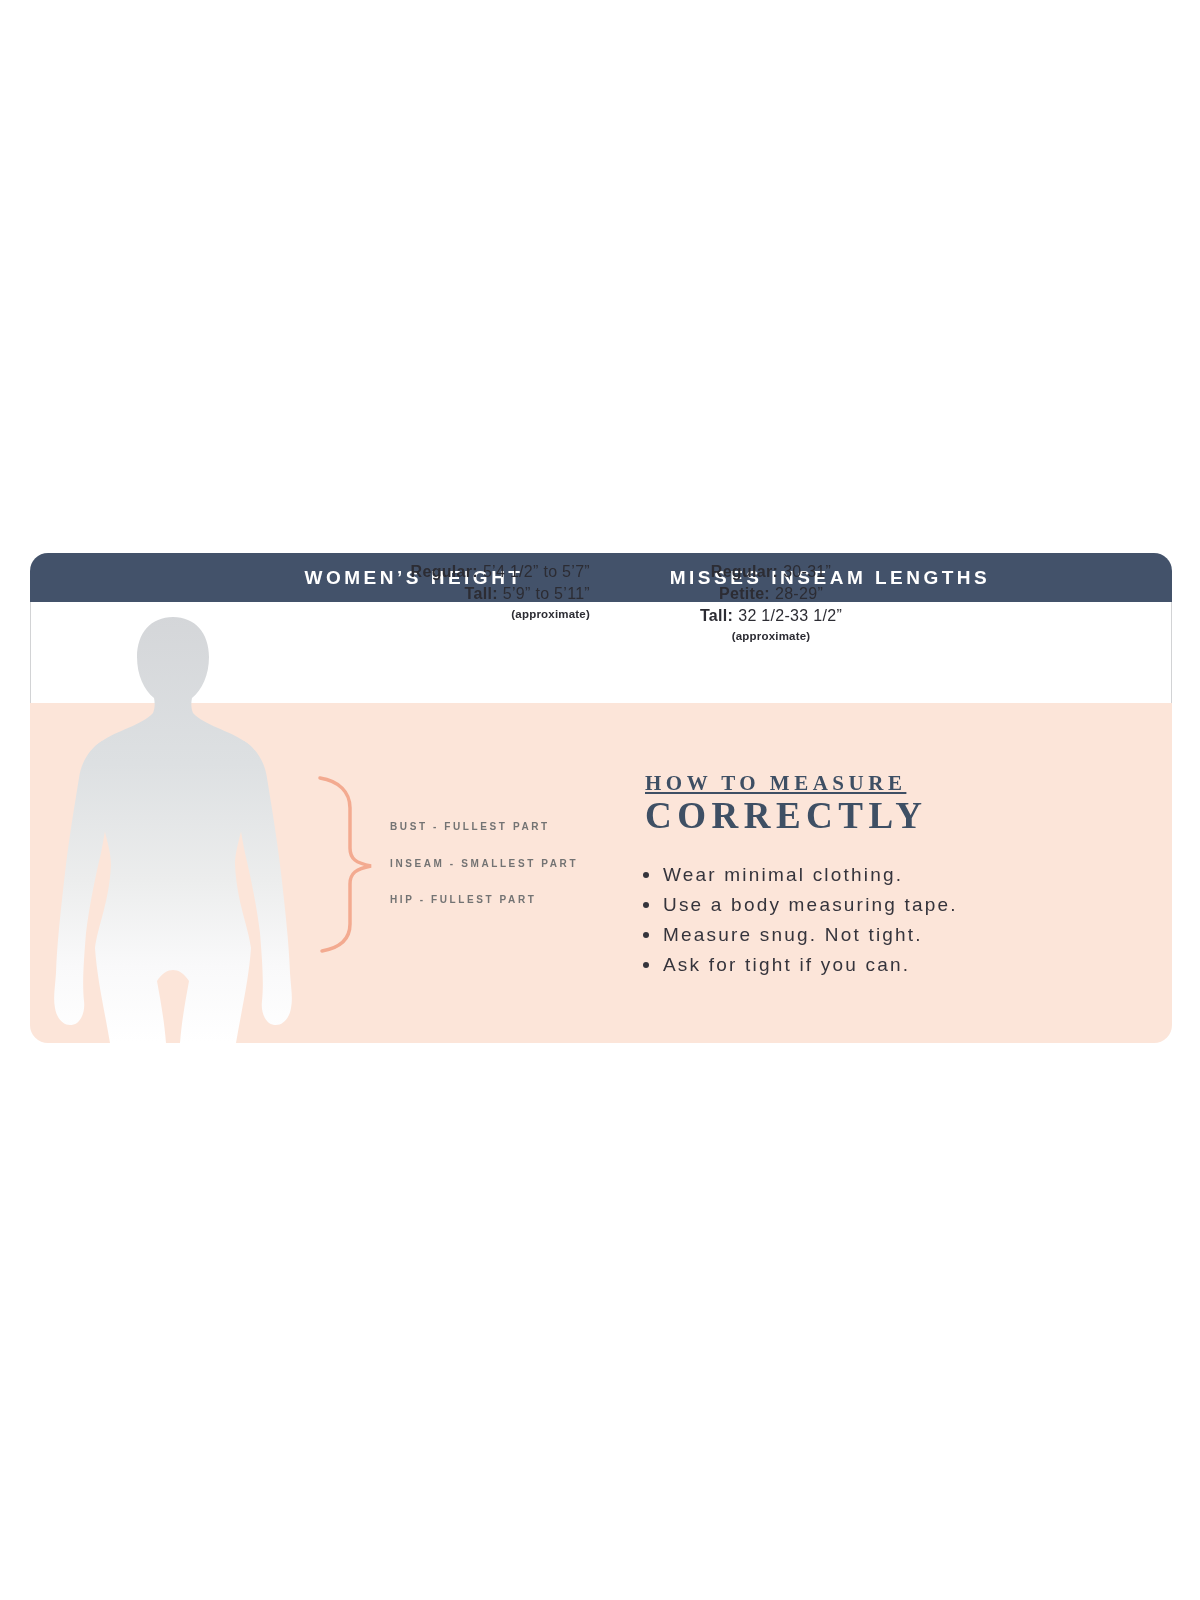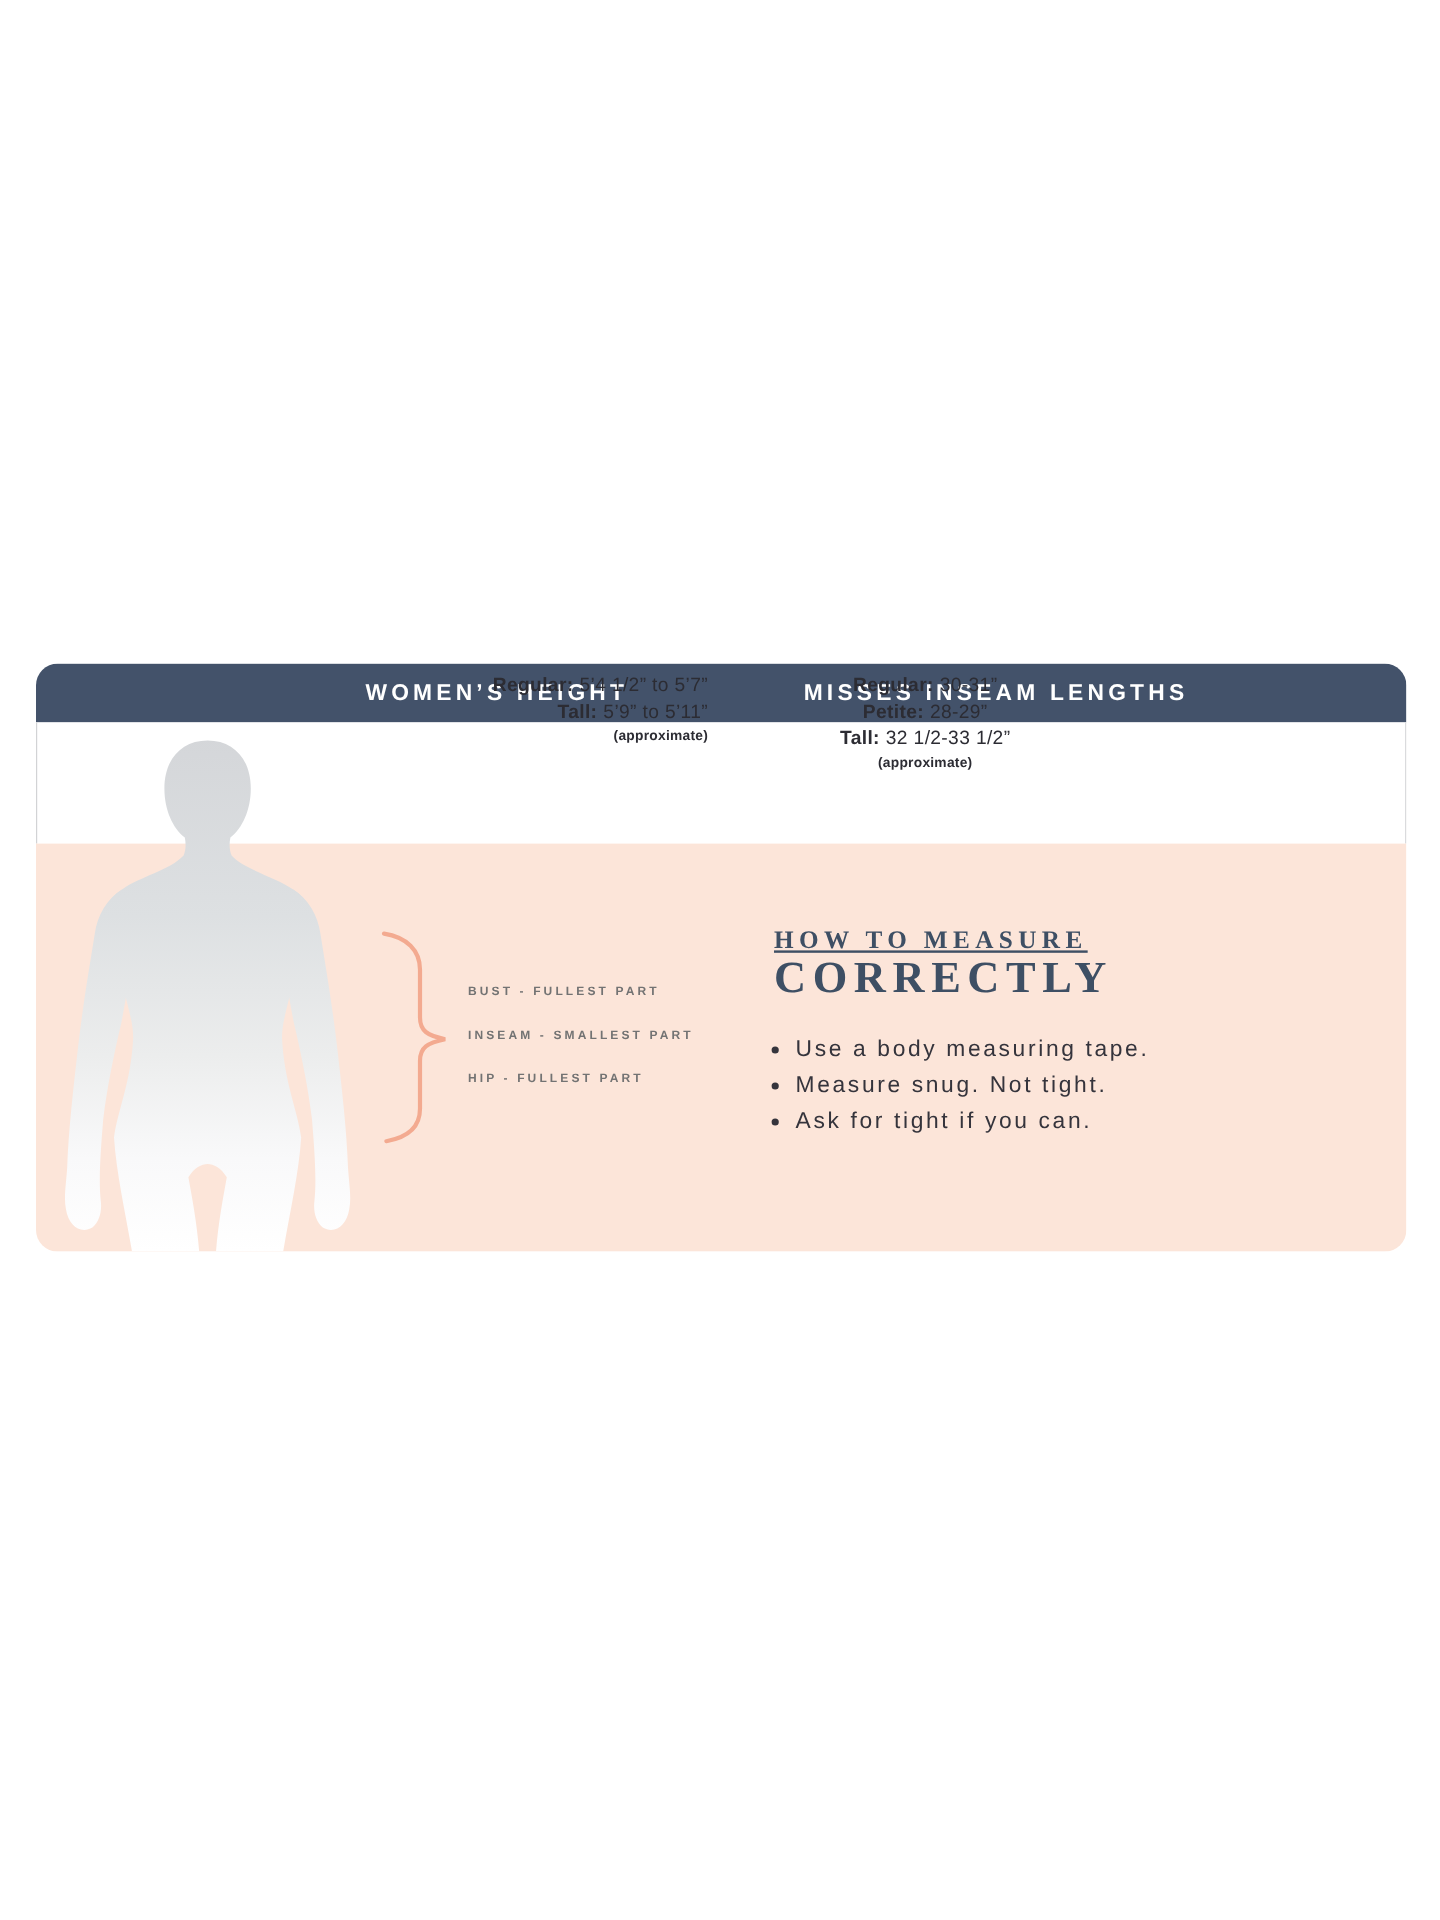--- a/index.html
+++ b/index.html
@@ -115,20 +115,24 @@
     <div class="measure-label l1">BUST - FULLEST PART</div>
     <div class="measure-label l2">INSEAM - SMALLEST PART</div>
     <div class="measure-label l3">HIP - FULLEST PART</div>
 
     <div class="howto-heading">
       <div class="howto-line1">HOW TO MEASURE</div>
       <div class="howto-line2">CORRECTLY</div>
     </div>
 
     <div class="tips">
+      <div class="tip-row">
+        <span class="bullet-dot"></span>
+        <span class="tip-text">Wear minimal clothing.</span>
+      </div>
       <div class="tip-row">
         <span class="bullet-dot"></span>
         <span class="tip-text">Use a body measuring tape.</span>
       </div>
       <div class="tip-row">
         <span class="bullet-dot"></span>
         <span class="tip-text">Measure snug. Not tight.</span>
       </div>
       <div class="tip-row">
         <span class="bullet-dot"></span>

